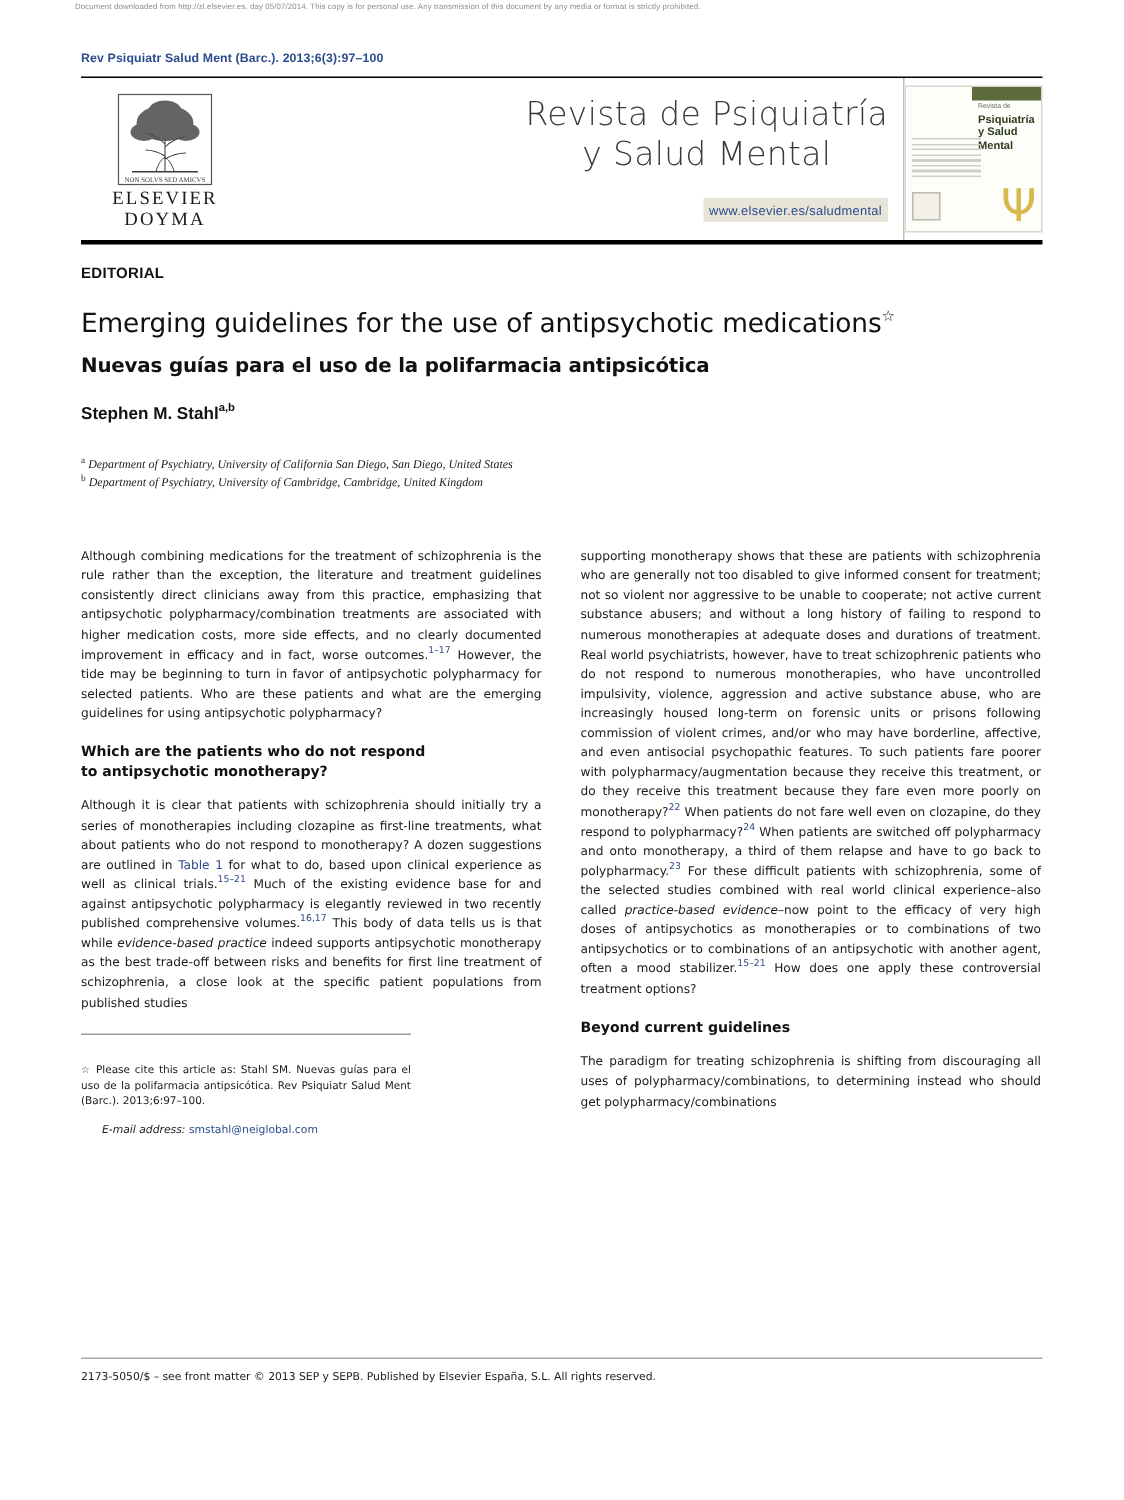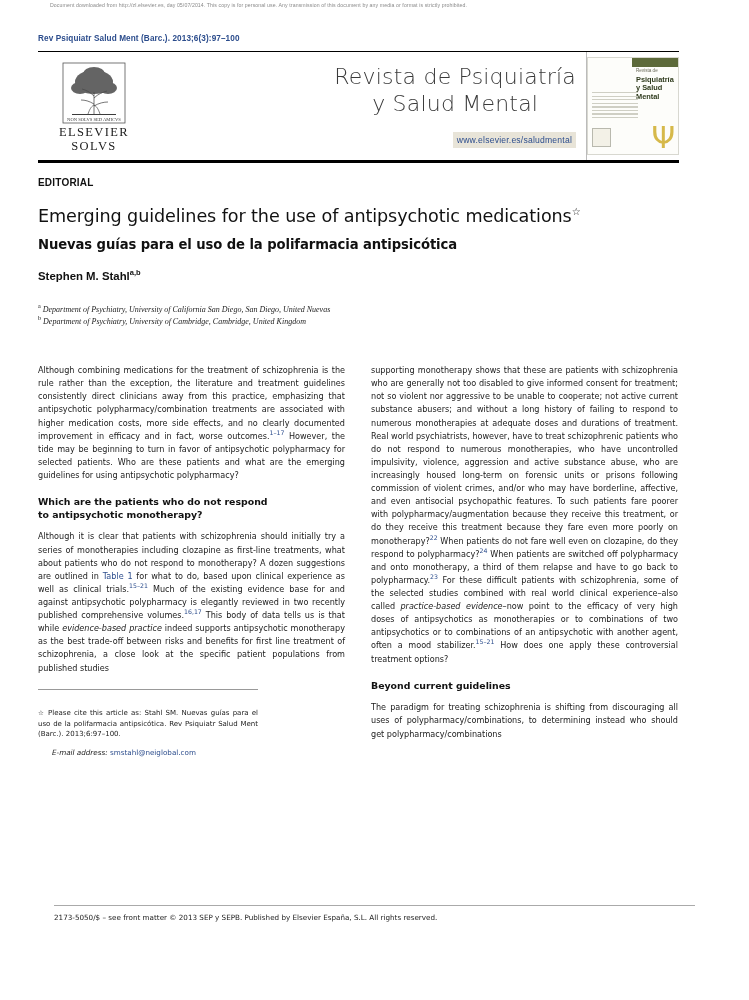--- a/index.html
+++ b/index.html
@@ -27,21 +27,21 @@
     left: 50px;
     width: 660px;
     font-size: 5.2px;
     color: #8a8a8a;
     letter-spacing: 0.1px;
     white-space: nowrap;
     overflow: hidden;
   }
   .content {
     position: absolute;
-    left: 38px;
+    left: 54px;
     top: 34px;
     width: 641px;
   }
   .journal-ref {
     font-size: 8.2px;
     color: #2b4c8c;
     font-weight: bold;
     letter-spacing: 0.1px;
     margin-bottom: 8px;
   }
@@ -306,21 +306,21 @@
             <ellipse cx="32" cy="12" rx="11" ry="7"></ellipse>
           </g>
           <g stroke="#2f2f2f" stroke-width="0.6" fill="none">
             <path d="M26 52 C28 46 30 44 32 43"></path>
             <path d="M38 52 C36 46 34 44 32 43"></path>
           </g>
           <rect x="10" y="52" width="44" height="1" fill="#3b3b3b"></rect>
           <text x="32" y="59" font-size="4.6" text-anchor="middle" fill="#3b3b3b" font-family="Liberation Serif, serif">NON SOLVS SED AMICVS</text>
         </svg>
         <div class="elsevier-word">ELSEVIER</div>
-        <div class="doyma-word">SOLVS</div>
+        <div class="doyma-word">DOYMA</div>
       </div>
 
       <div class="masthead-center">
         <div class="journal-title">
           <div>Revista de Psiquiatría</div>
           <div>y Salud Mental</div>
         </div>
         <div class="journal-url-bar">www.elsevier.es/saludmental</div>
       </div>
 
@@ -357,21 +357,21 @@
 
     <h2 class="article-subtitle">Nuevas guías para el uso de la polifarmacia antipsicótica</h2>
 
     <div class="authors">
       <span>Stephen M. Stahl</span><sup>a,b</sup>
     </div>
 
     <div class="affiliations">
       <div>
         <sup>a</sup>
-        <span>Department of Psychiatry, University of California San Diego, San Diego, United Nuevas</span>
+        <span>Department of Psychiatry, University of California San Diego, San Diego, United States</span>
       </div>
       <div>
         <sup>b</sup>
         <span>Department of Psychiatry, University of Cambridge, Cambridge, United Kingdom</span>
       </div>
     </div>
 
     <div class="columns">
 
       <div class="col">

